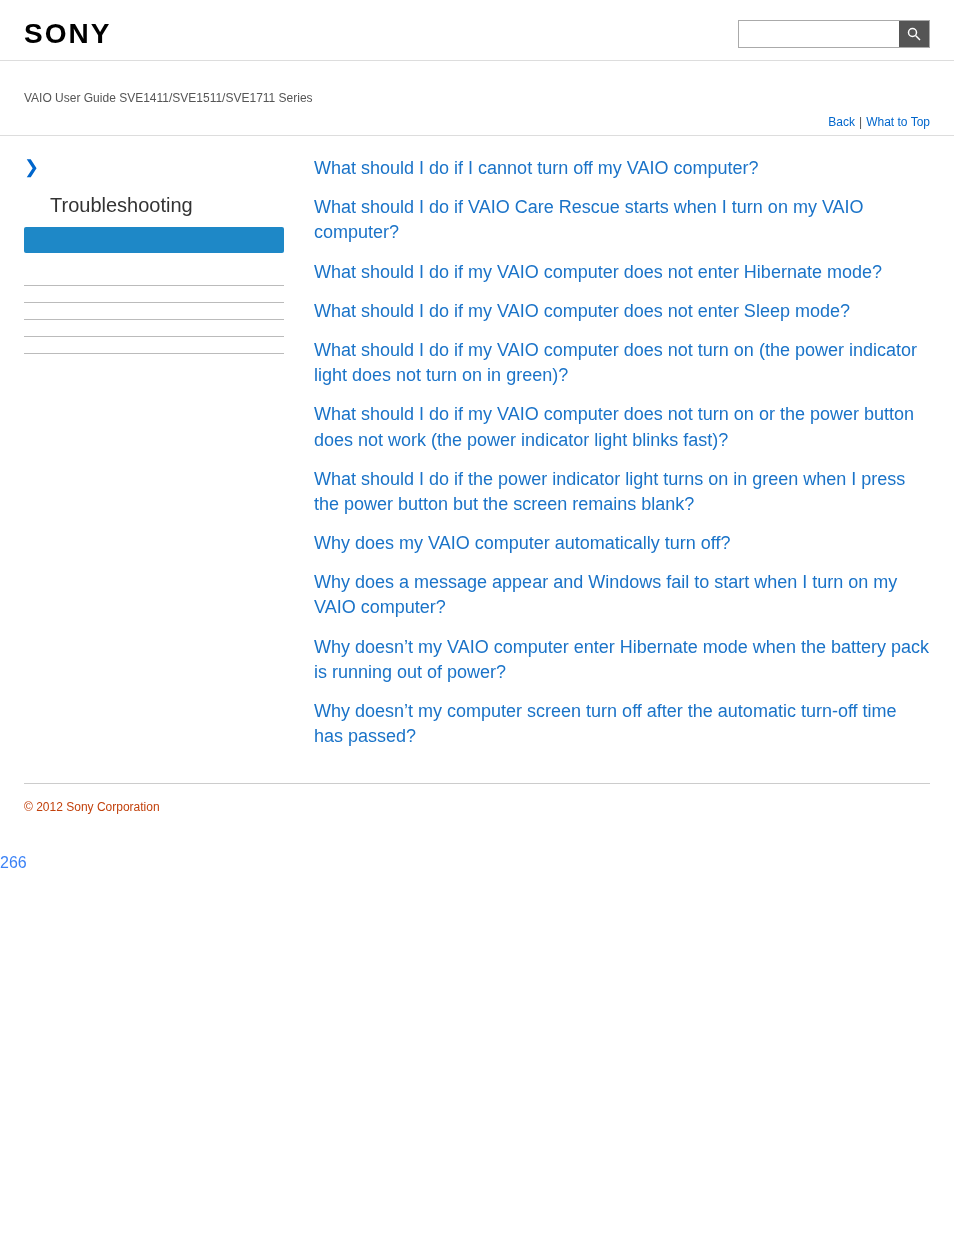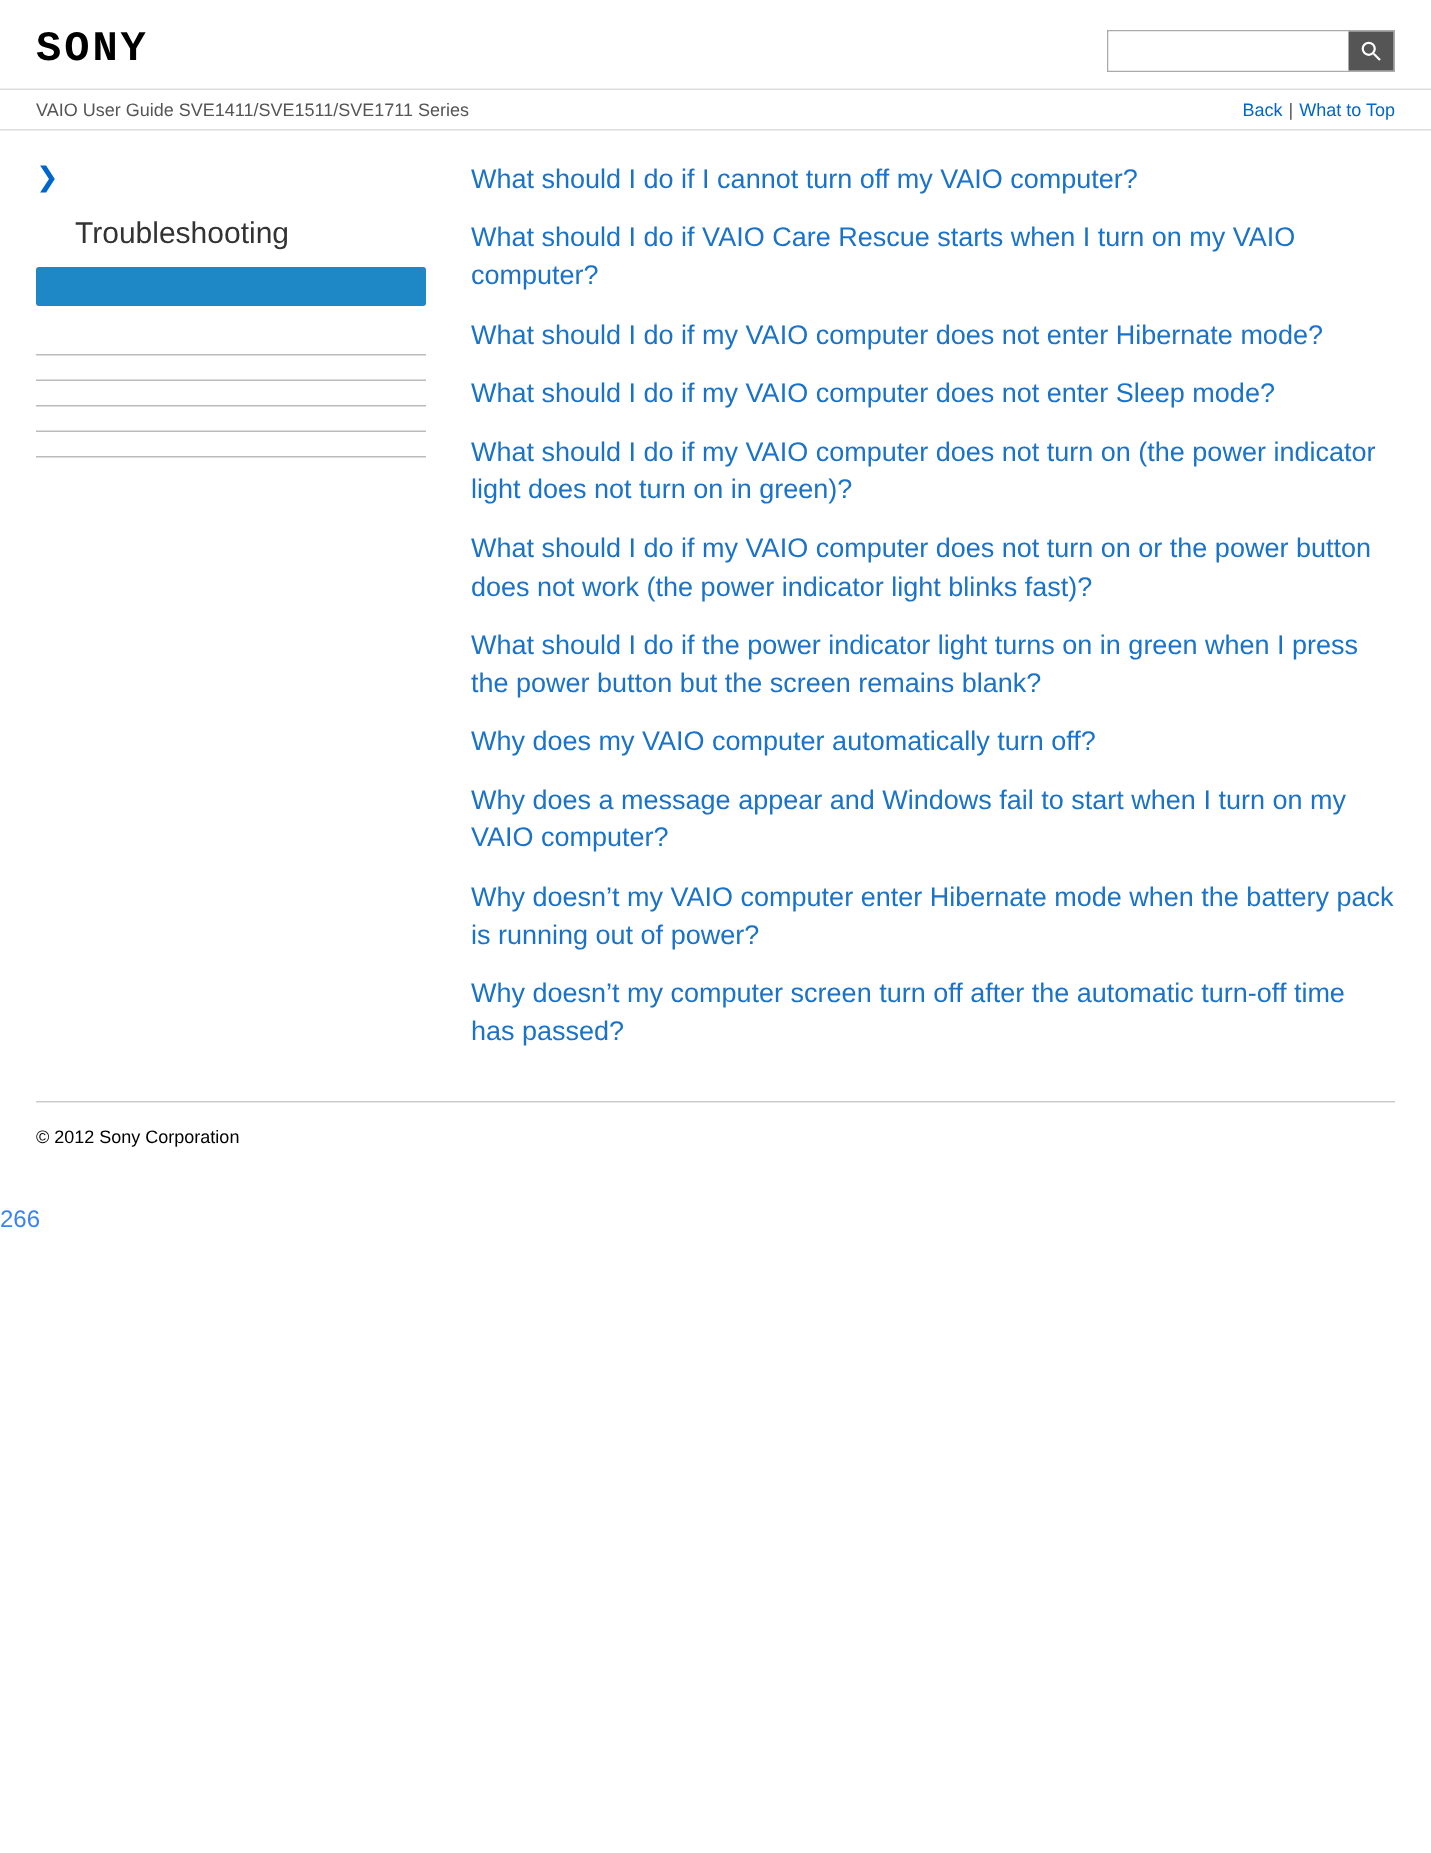--- a/index.html
+++ b/index.html
@@ -18,21 +18,21 @@
       align-items: center;
       justify-content: space-between;
       padding: 18px 24px 10px 24px;
       border-bottom: 1px solid #ddd;
     }
     #sony-logo {
       font-size: 28px;
       font-weight: 900;
       letter-spacing: 2px;
       color: #000;
-      font-family: Liberation Mono, monospace;
+      font-family: Liberation Sans, sans-serif;
     }
     #search-box-container {
       display: flex;
       align-items: center;
       border: 1px solid #aaa;
     }
     #search-input {
       width: 160px;
       height: 26px;
       border: none;
@@ -64,20 +64,21 @@
       color: #555;
     }
     #nav-title {
       color: #555;
       font-size: 12px;
     }
     #nav-links {
       display: flex;
       gap: 4px;
       align-items: flex-end;
+      margin-top: 48px;
     }
     .nav-link {
       color: #0066cc;
       text-decoration: none;
       cursor: pointer;
       font-size: 12px;
     }
     .nav-separator {
       color: #555;
       font-size: 12px;
@@ -145,21 +146,21 @@
       border: none;
       border-top: 1px solid #ccc;
       margin-top: 8px;
       margin-bottom: 16px;
     }
 
     
     #footer {
       padding: 16px 24px 30px 24px;
       font-size: 12px;
-      color: #000000;
+      color: #c2410c;
     }
 
     
     #page-number {
       text-align: left;
       font-size: 16px;
       color: #3b82f6;
       padding: 10px 0 20px 0;
     }
   </style>

